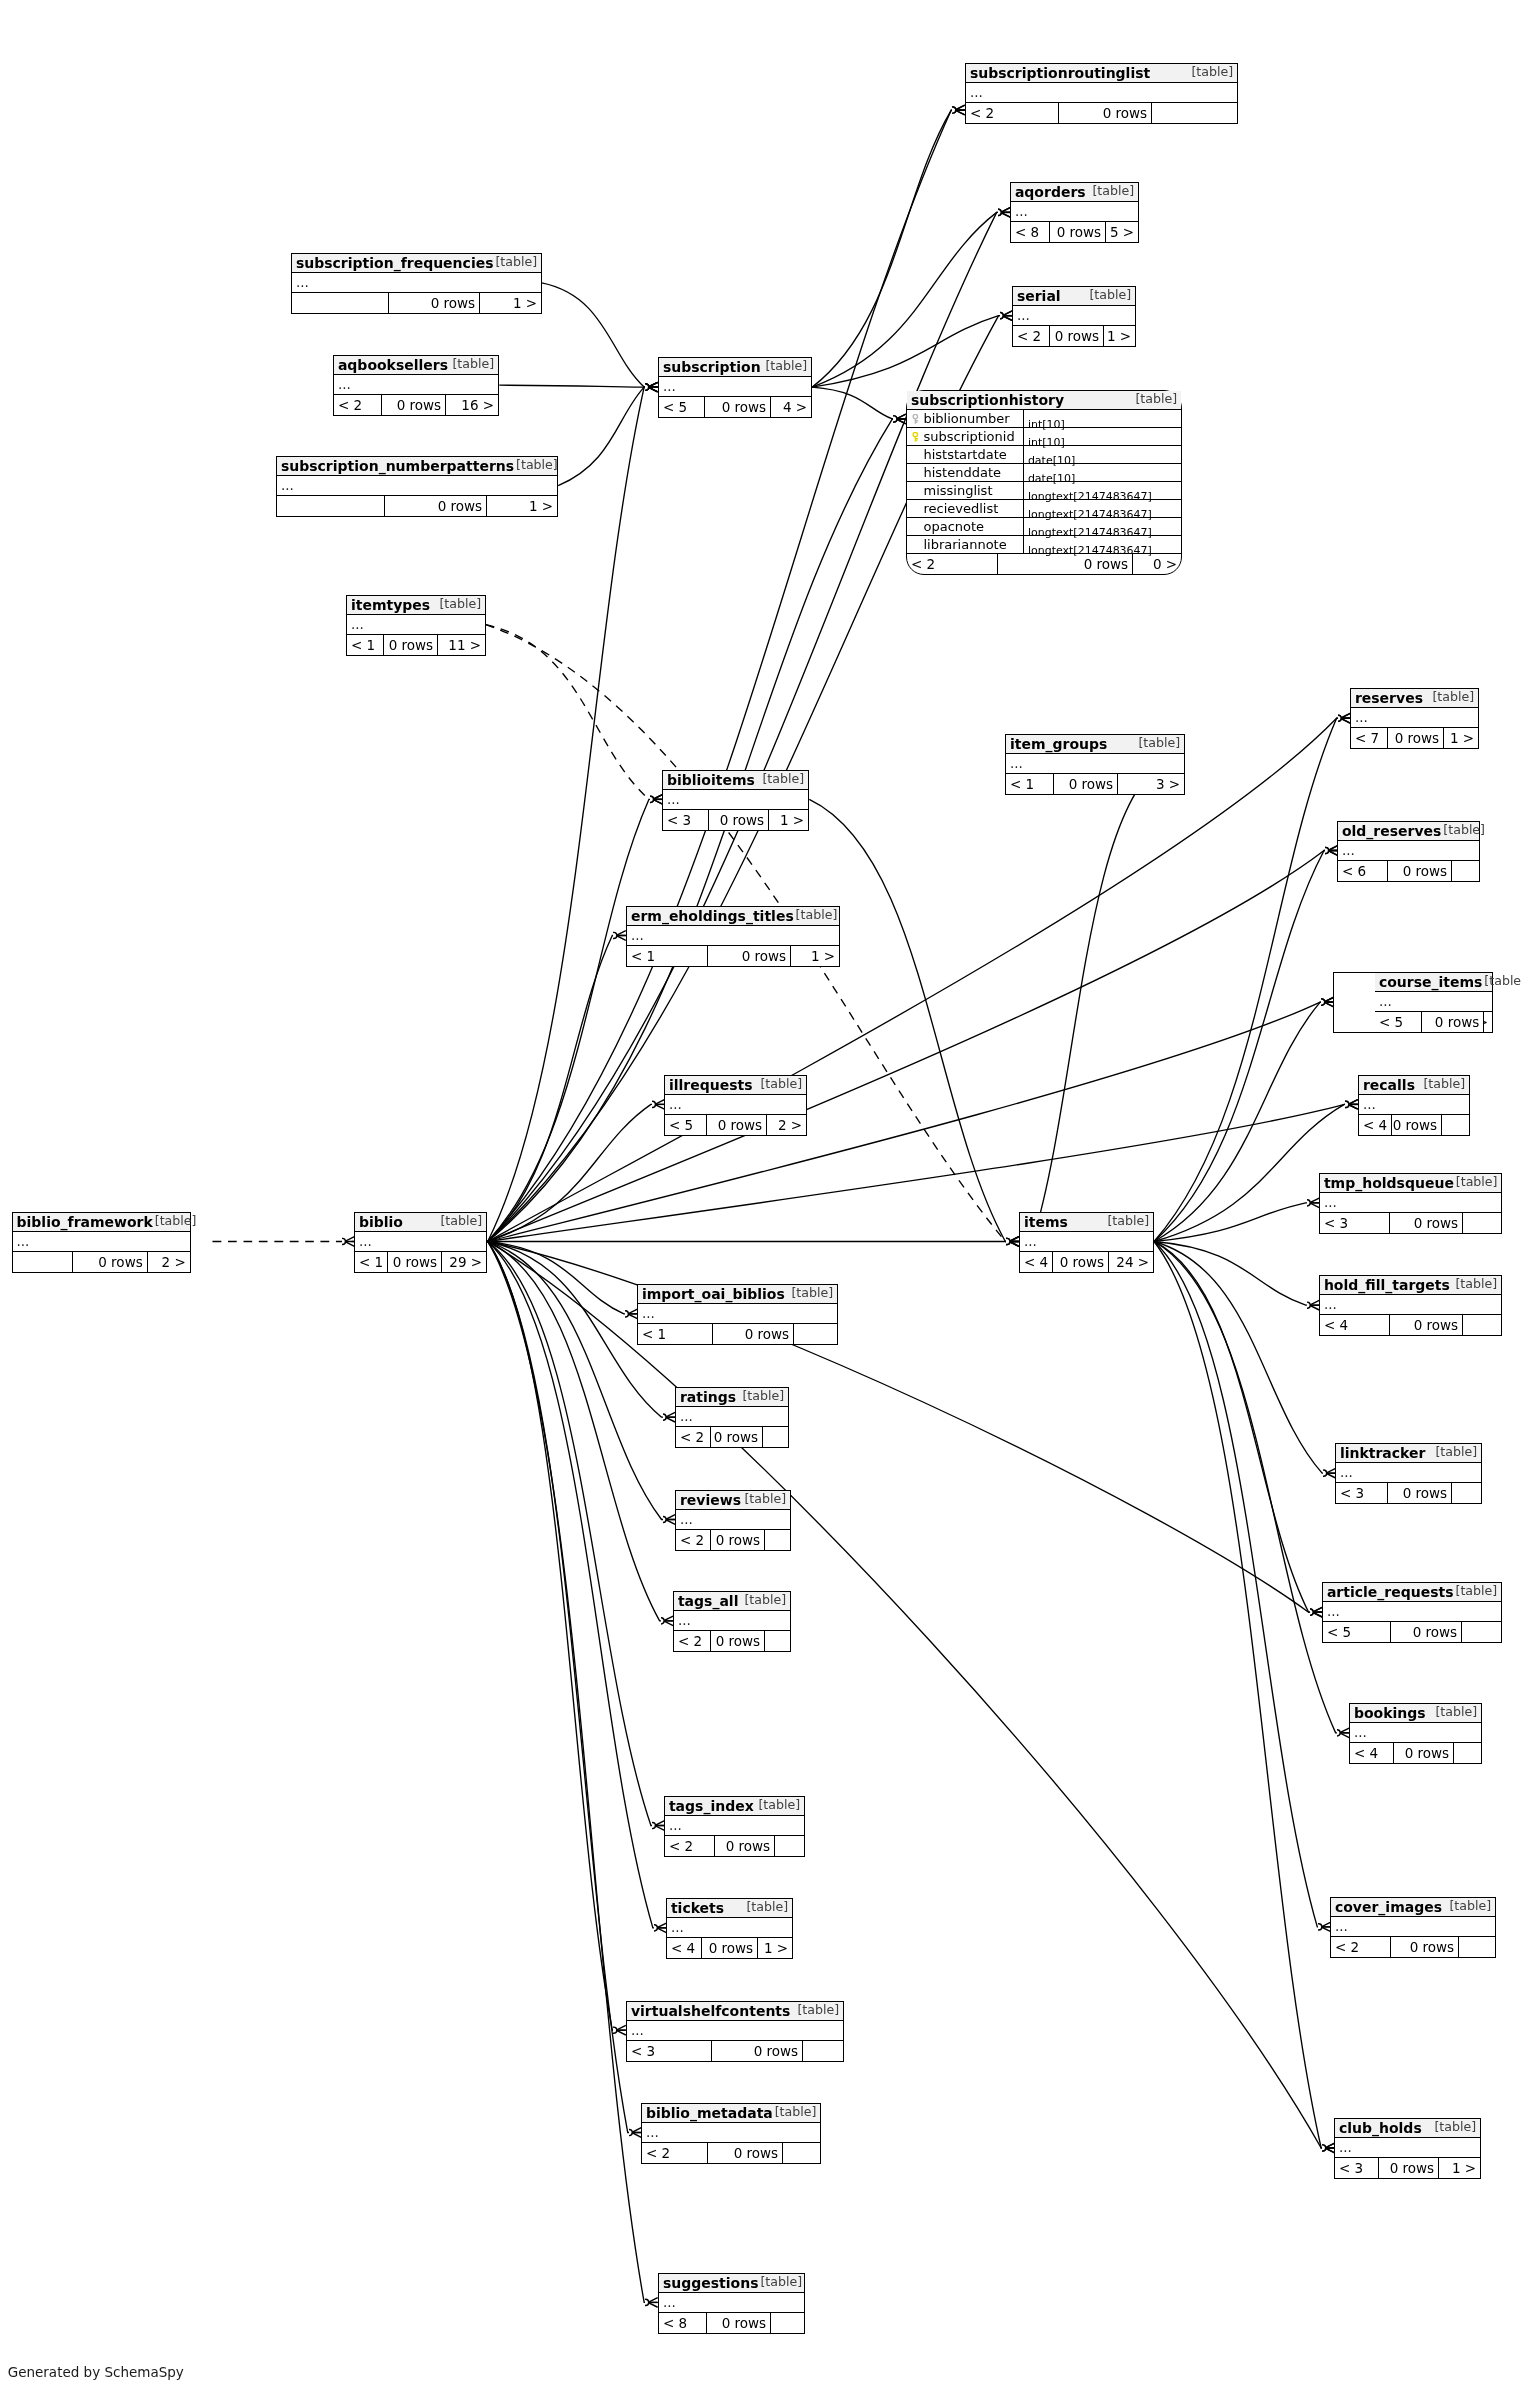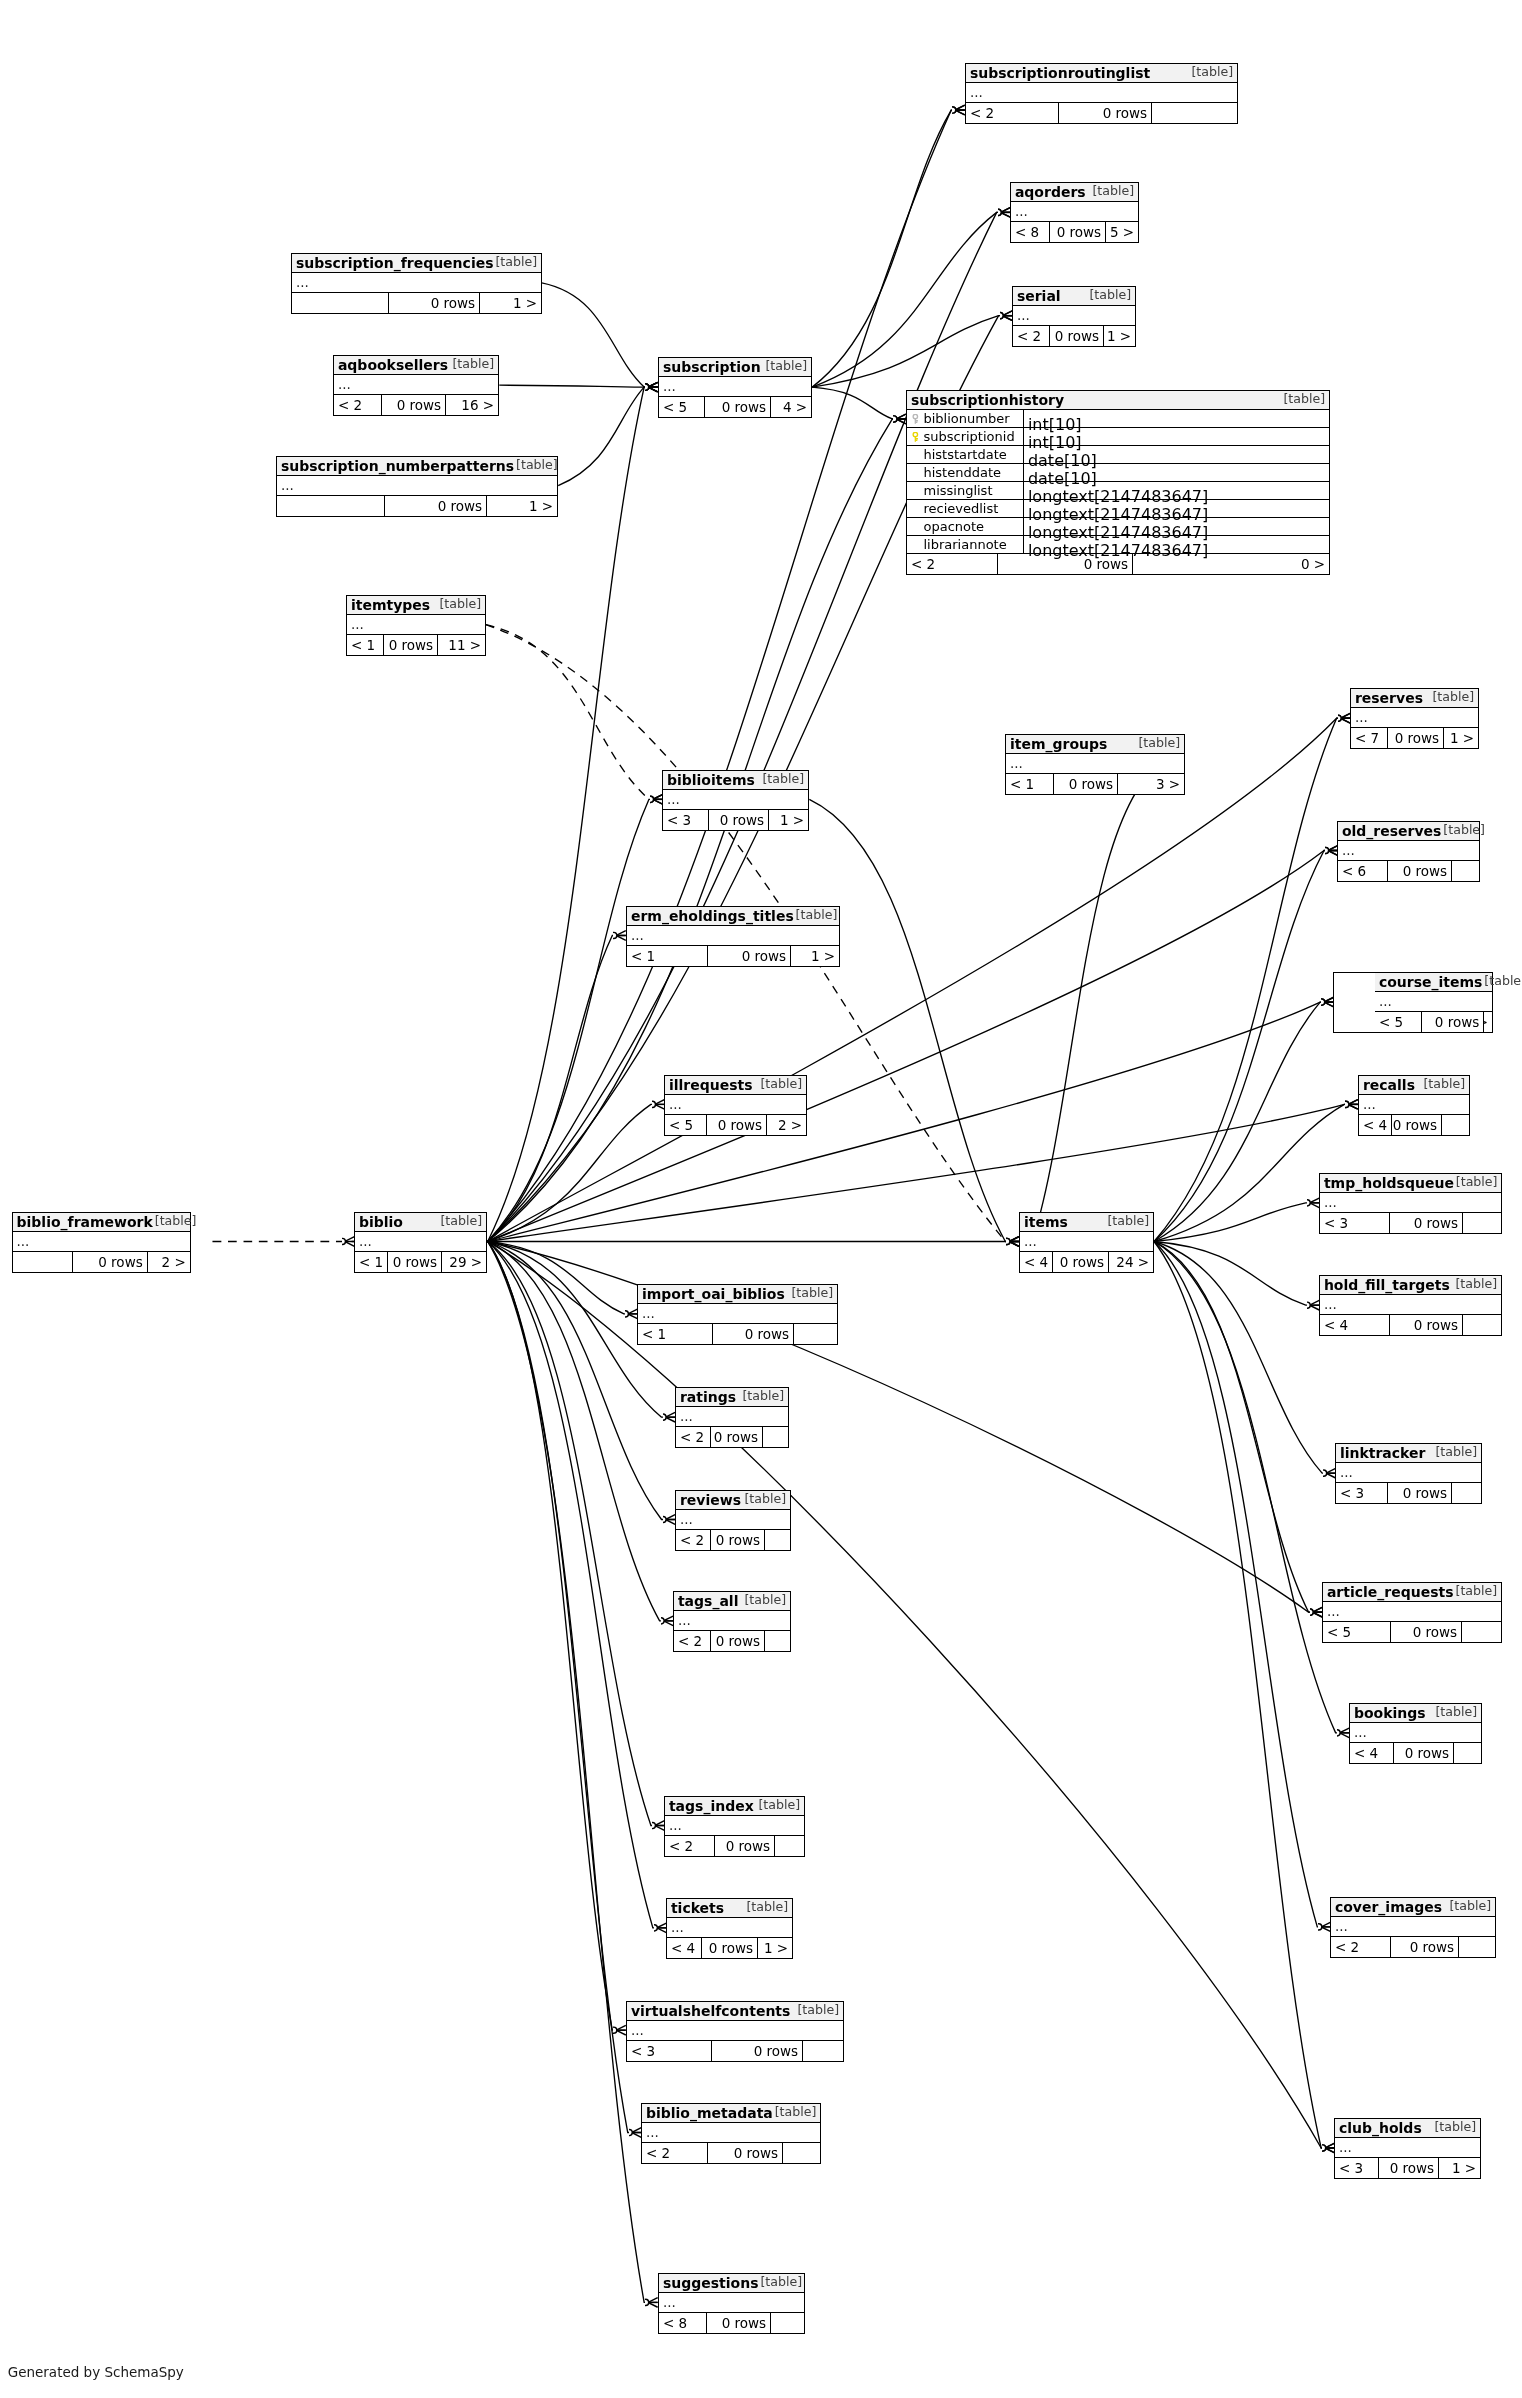--- a/index.html
+++ b/index.html
@@ -98,21 +98,21 @@
     align-items: center;
     gap: 3.9px;
     font-size: 13px;
     white-space: nowrap;
   }
   .tbl.detail .colrow .ct {
     flex: 1;
     padding: 1px 3.9px;
     display: flex;
     align-items: center;
-    font-size: 16px;
+    font-size: 11px;
     white-space: nowrap;
     margin-top: 12px;
   }
   .keyicon { width: 8.7px; height: 10.6px; flex: 0 0 8.7px; }
   .keyspace { width: 8.7px; flex: 0 0 8.7px; }
 
   .footer-note {
     position: absolute;
     left: 7.7px;
     top: 2364px;
@@ -263,21 +263,21 @@
           <span class="tname">subscription</span>
           <span class="ttag">[table]</span>
         </div>
         <div class="body">...</div>
         <div class="foot">
           <div class="cell c-left" style="width: 46px;">&lt; 5</div>
           <div class="cell c-right" style="width: 66px;">0 rows</div>
           <div class="cell c-right" style="width: auto; flex: 1 1 0%;">4 &gt;</div>
         </div>
       </div>
-      <div class="tbl detail" style="left: 906px; top: 390px; width: 424px;">
+      <div class="tbl detail" style="left: 906px; top: 390px; width: 276px; border-radius: 18px;">
         <div class="hdr">
           <span class="tname">subscriptionhistory</span>
           <span class="ttag">[table]</span>
         </div>
         <div class="colrow">
           <div class="cn">
             <svg class="keyicon" viewBox="0 0 9 11">
               <circle cx="4.5" cy="2.6" r="2.3" fill="none" stroke="#b8b8b8" stroke-width="1.4"></circle>
               <path d="M4.5 4.6 L4.5 10.2 M4.5 7.0 L7.2 7.0 M4.5 8.7 L6.6 8.7" stroke="#b8b8b8" stroke-width="1.4" fill="none"></path>
             </svg>

